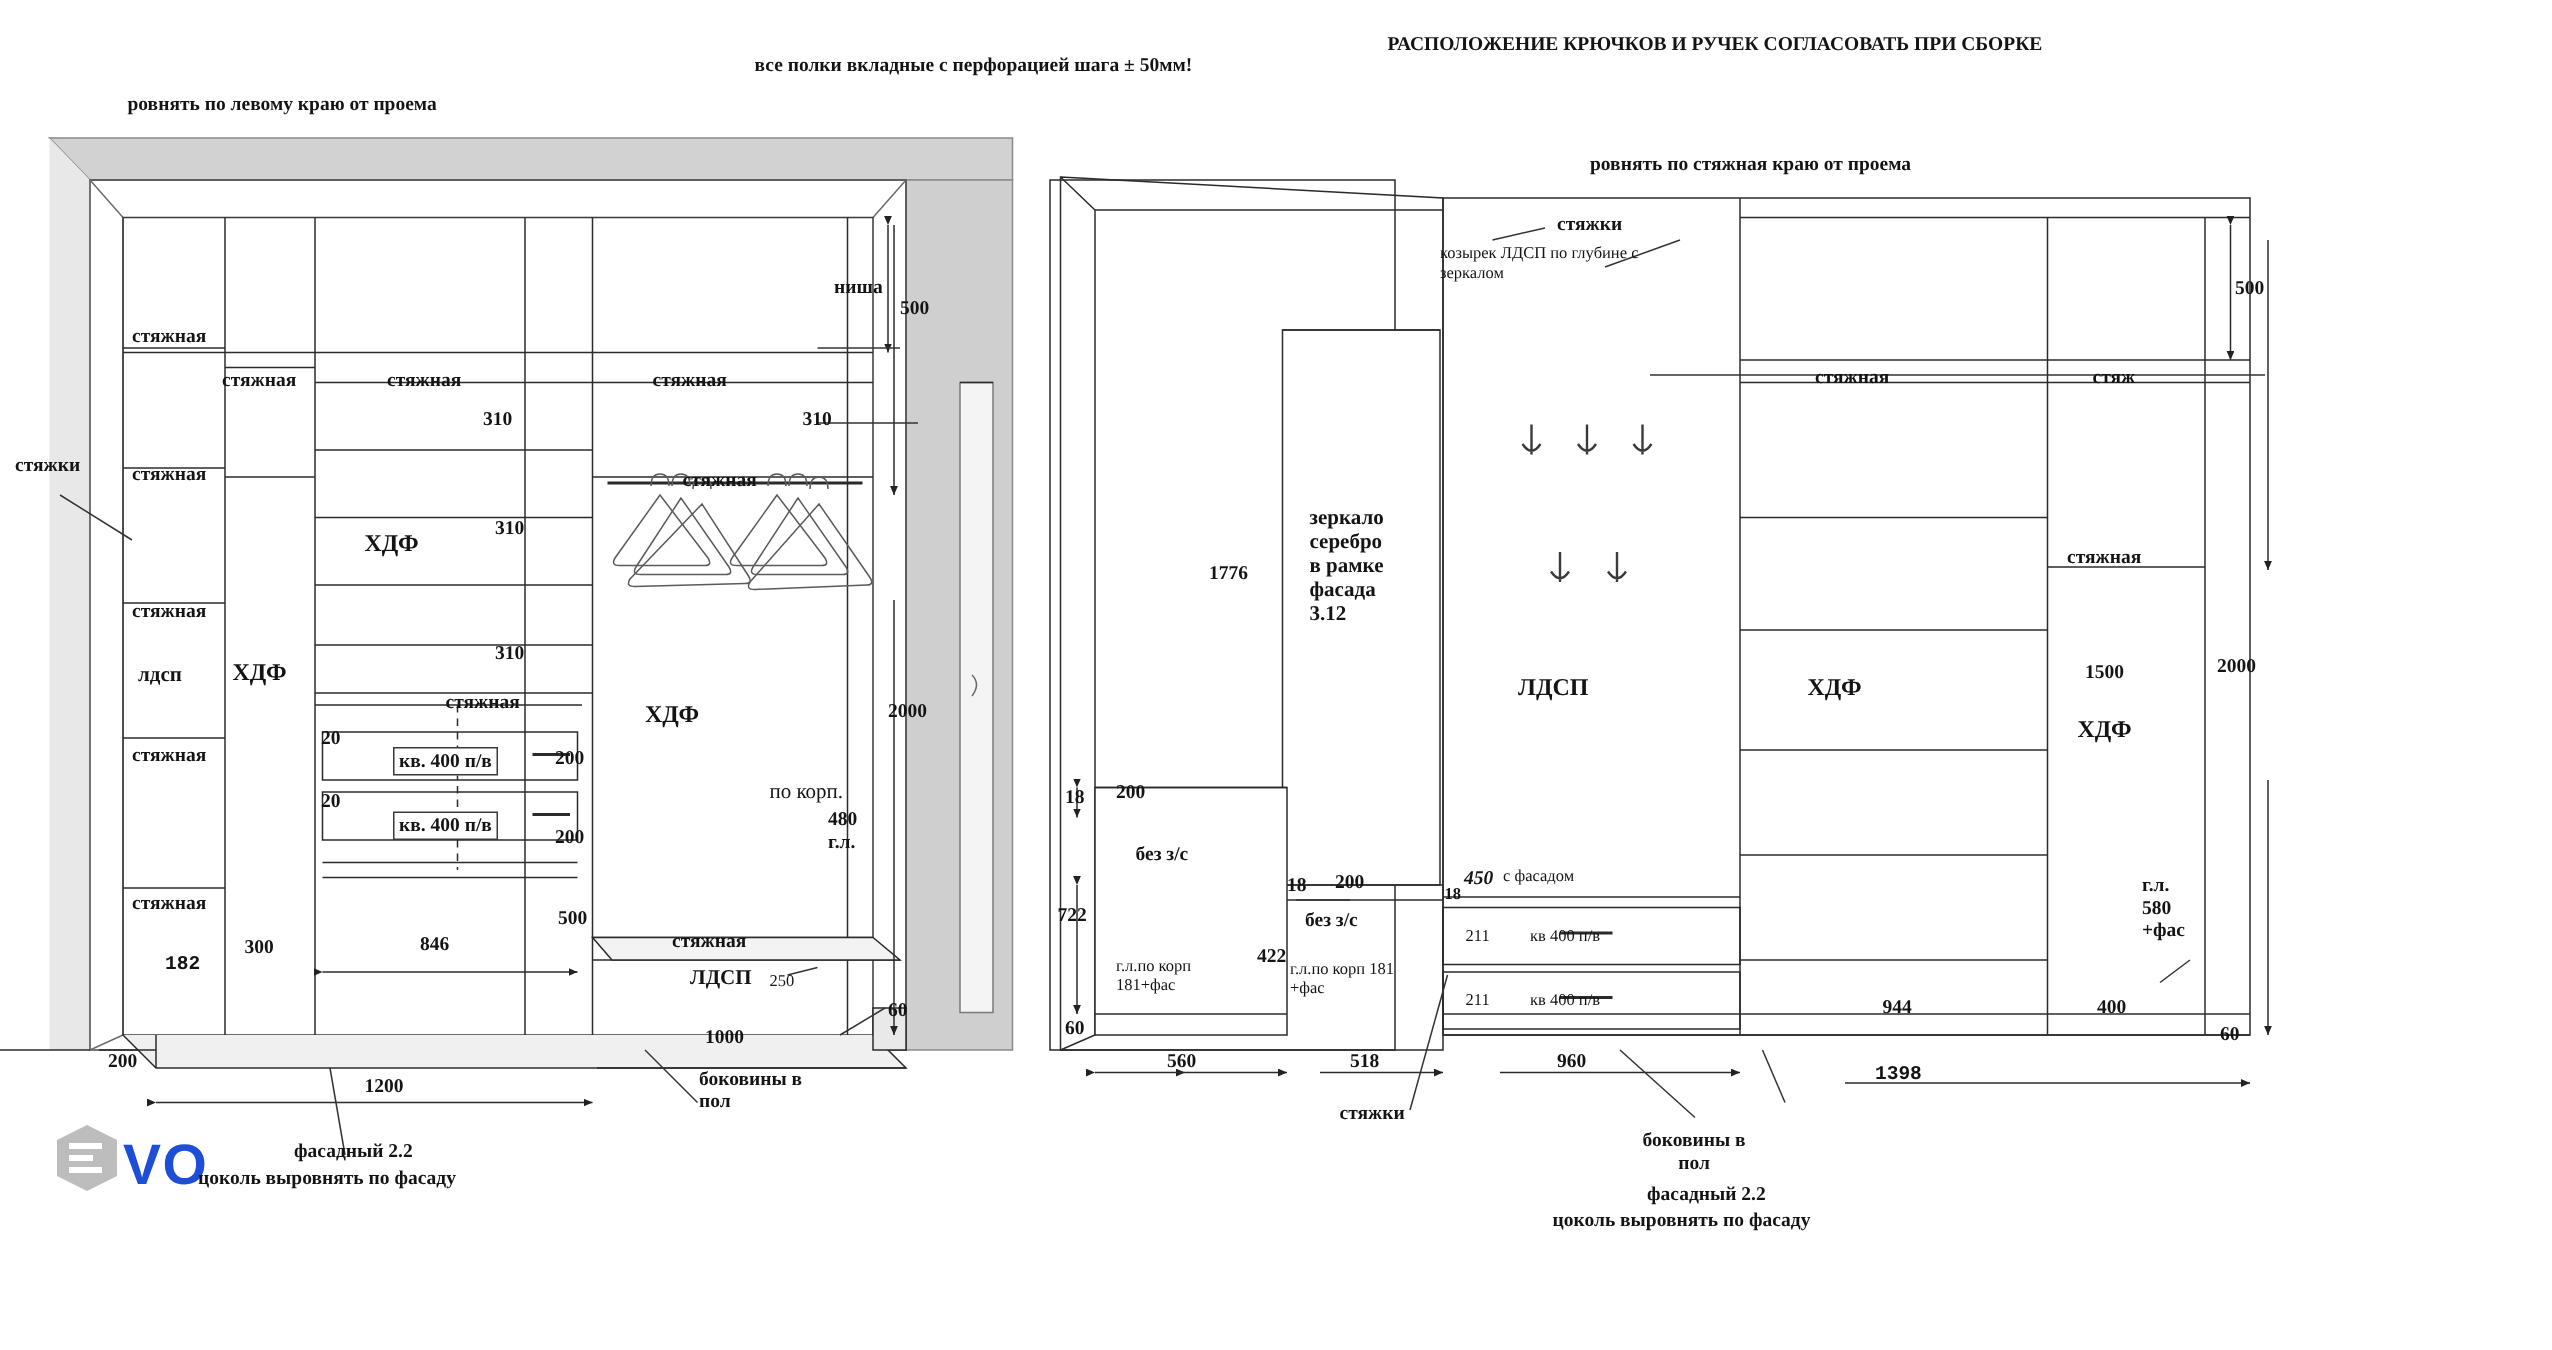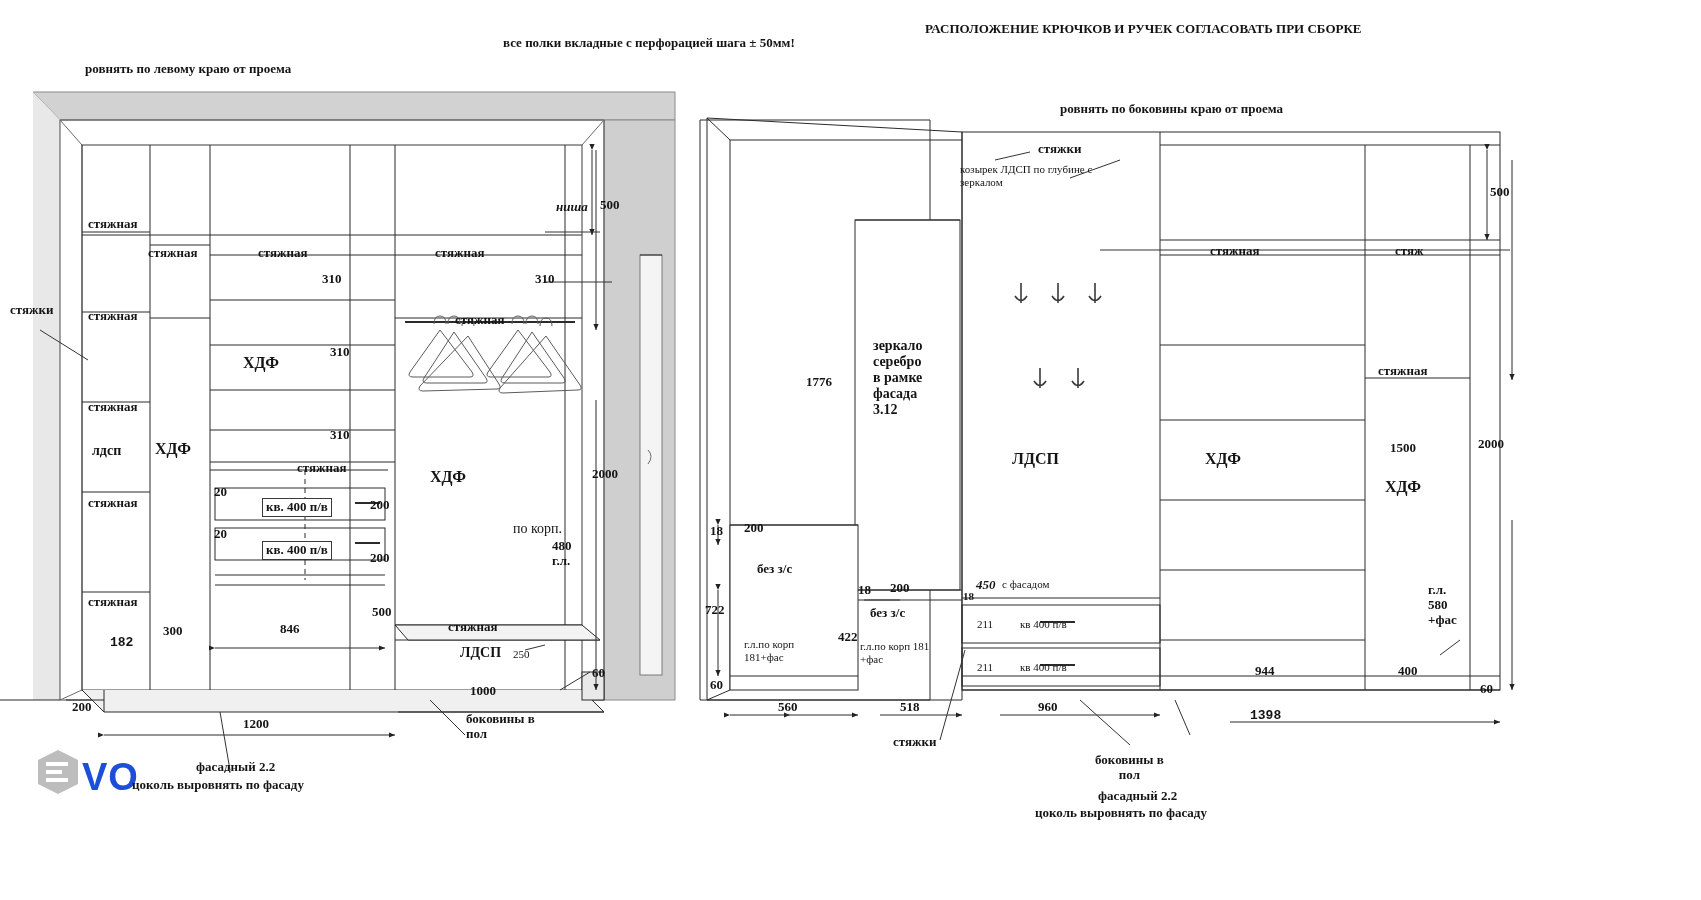--- a/index.html
+++ b/index.html
@@ -242,40 +242,40 @@
     <polygon points="10,12 30,2 50,12 50,36 30,46 10,36" fill="#bdbdbd"></polygon>
     <rect x="18" y="14" width="22" height="4" fill="#ffffff"></rect>
     <rect x="18" y="22" width="16" height="4" fill="#ffffff"></rect>
     <rect x="18" y="30" width="22" height="4" fill="#ffffff"></rect>
   </svg>
   <div class="logo-text">VO</div>
 
   <div class="lbl b" style="left:503px; top:36px;">все полки вкладные с перфорацией шага ± 50мм!</div>
   <div class="lbl b" style="left:925px; top:22px;">РАСПОЛОЖЕНИЕ КРЮЧКОВ И РУЧЕК СОГЛАСОВАТЬ ПРИ СБОРКЕ</div>
   <div class="lbl b" style="left:85px; top:62px;">ровнять по левому краю от проема</div>
-  <div class="lbl b" style="left:1060px; top:102px;">ровнять по боковины краю от проема</div>
+  <div class="lbl b" style="left:1060px; top:102px;">ровнять по стяжная краю от проема</div>
 
   <div class="lbl b" style="left:10px; top:303px;">стяжки</div>
   <div class="lbl b" style="left:88px; top:217px;">стяжная</div>
   <div class="lbl b" style="left:88px; top:309px;">стяжная</div>
   <div class="lbl b" style="left:88px; top:400px;">стяжная</div>
   <div class="lbl b" style="left:88px; top:496px;">стяжная</div>
   <div class="lbl b" style="left:88px; top:595px;">стяжная</div>
   <div class="lbl b" style="left:148px; top:246px;">стяжная</div>
   <div class="lbl b" style="left:258px; top:246px;">стяжная</div>
   <div class="lbl b" style="left:435px; top:246px;">стяжная</div>
   <div class="lbl b" style="left:455px; top:313px;">стяжная</div>
   <div class="lbl b" style="left:297px; top:461px;">стяжная</div>
   <div class="lbl b" style="left:448px; top:620px;">стяжная</div>
 
   <div class="lbl b" style="left:92px; top:443px; font-size:14px;">лдсп</div>
   <div class="lbl b" style="left:155px; top:440px; font-size:16px;">ХДФ</div>
   <div class="lbl b" style="left:243px; top:354px; font-size:16px;">ХДФ</div>
   <div class="lbl b" style="left:430px; top:468px; font-size:16px;">ХДФ</div>
-  <div class="lbl b" style="left:556px; top:200px;font-style:italic;">ниша</div>
+  <div class="lbl b" style="left:556px; top:184px;">ниша</div>
   <div class="lbl b" style="left:460px; top:645px; font-size:14px;">ЛДСП</div>
   <div class="lbl" style="left:513px; top:521px; font-size:14px;">по корп.</div>
   <div class="lbl b" style="left:552px; top:539px;">480
 г.л.</div>
   <div class="lbl b" style="left:466px; top:712px;">боковины в
 пол</div>
   <div class="lbl b" style="left:196px; top:760px;">фасадный 2.2</div>
   <div class="lbl b" style="left:132px; top:778px;">цоколь выровнять по фасаду</div>
   <div class="lbl b box" style="left:226px; top:498px;">кв. 400 п/в</div>
   <div class="lbl b box" style="left:226px; top:541px;">кв. 400 п/в</div>

